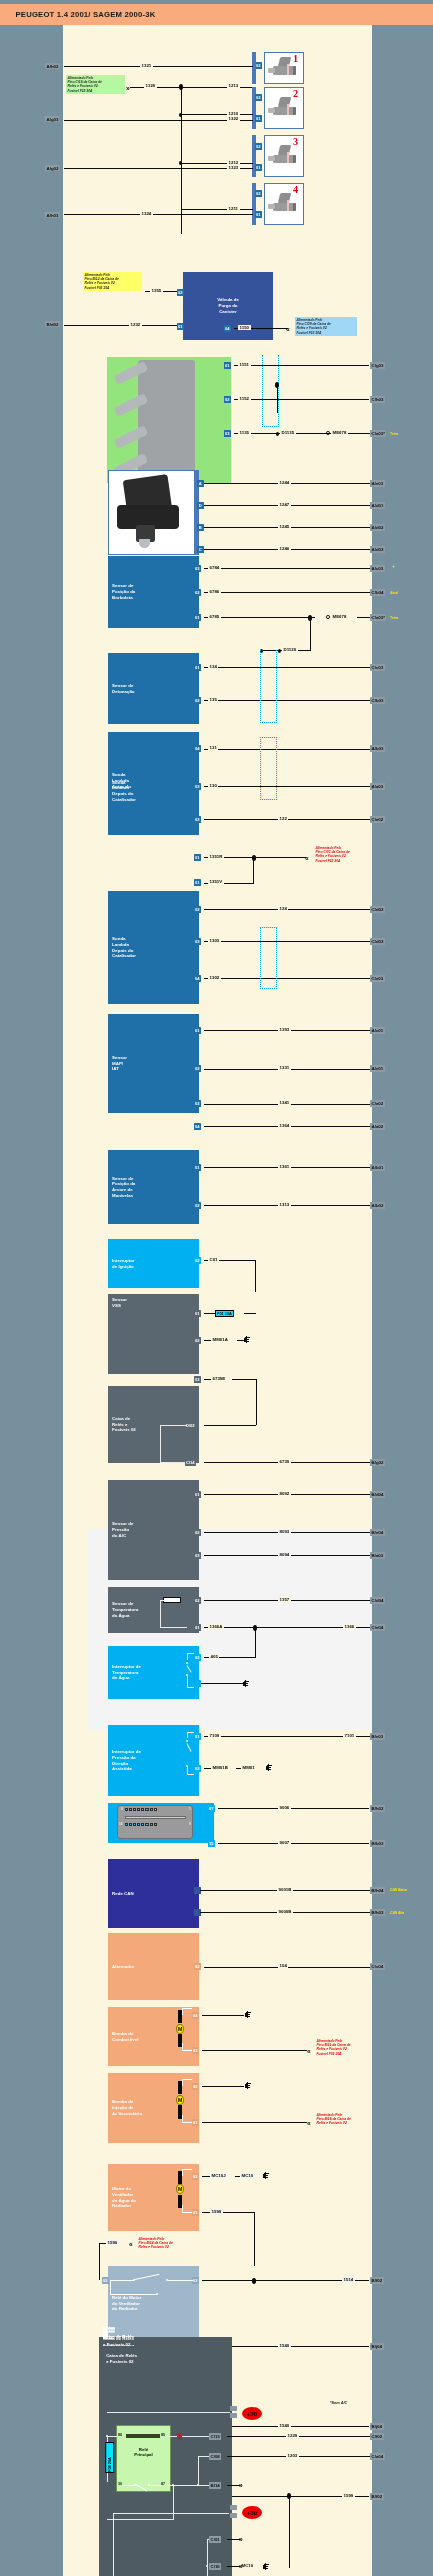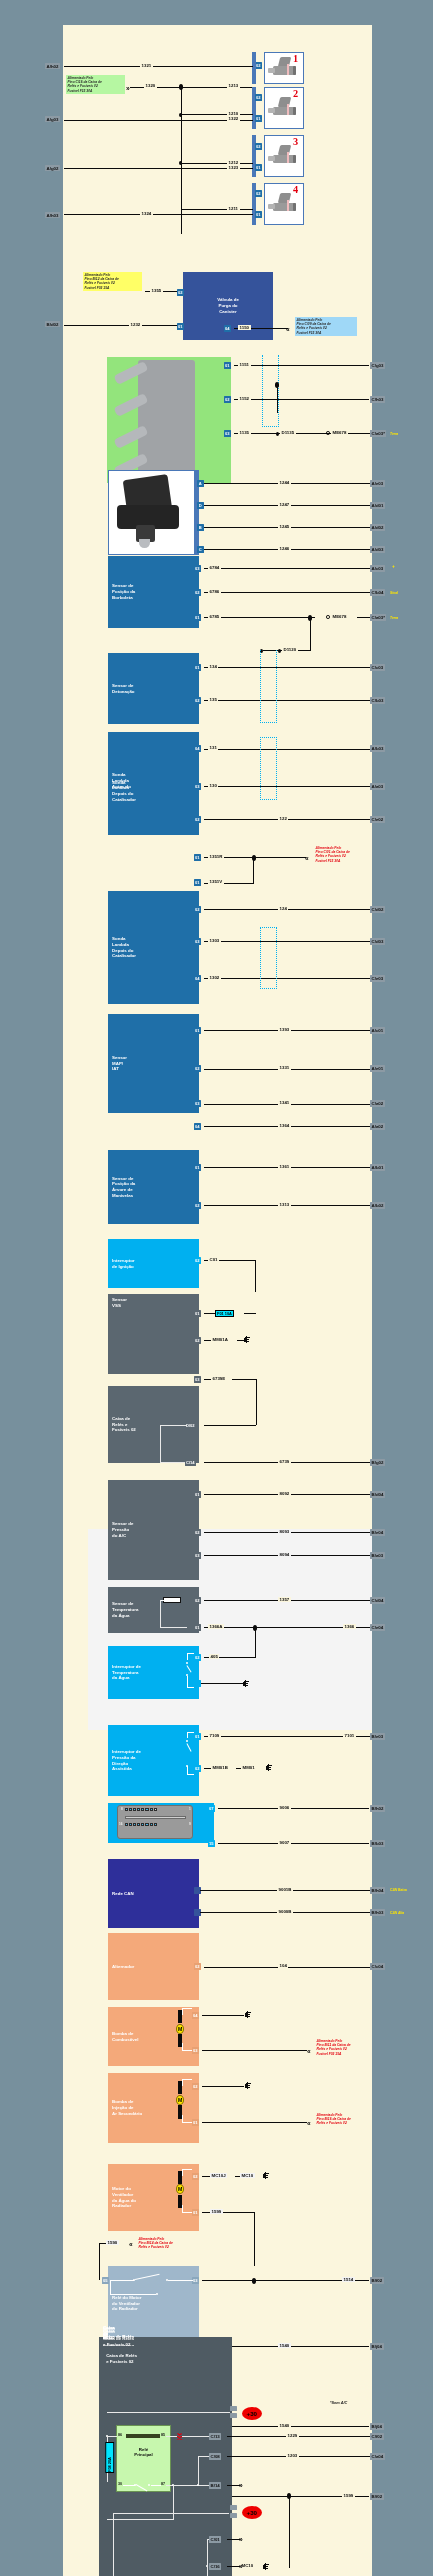--- a/index.html
+++ b/index.html
@@ -179,20 +179,21 @@
   .dotted-cyan{ position:absolute; border:1px dotted #00b0f0; }
   .sw-line{ position:absolute; background:#ffffff; height:0.8px;}
   .sw-lineV{ position:absolute; background:#ffffff; width:0.8px;}
   .sw-dot{ position:absolute; width:2.1px; height:2.1px; background:#fff; border-radius:50%;}
 </style>
 </head>
 <body>
 
 <div id="page">
 
+  <div class="header-banner">PEUGEOT 1.4  2001/  SAGEM 2000-3K</div>
 
   <div class="sheet"></div>
   <div class="sheet-white"></div>
 
   <div class="img-ph" style="left:264px;top:52px;width:40px;height:32px;">
     <div class="inj" style="left:1px;top:1px;width:32px;height:30px;">
       <div class="cap"></div>
         <div class="body"></div>
         <div class="tip"></div>
       <div class="pinkline"></div>

